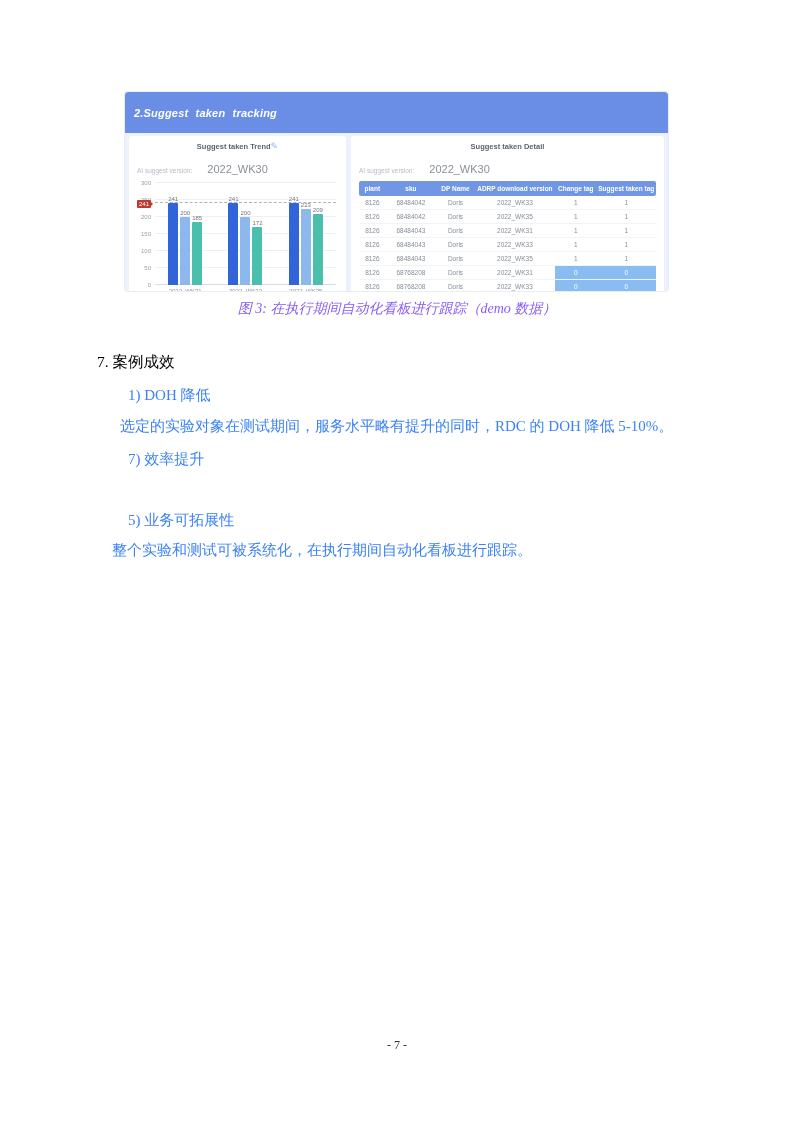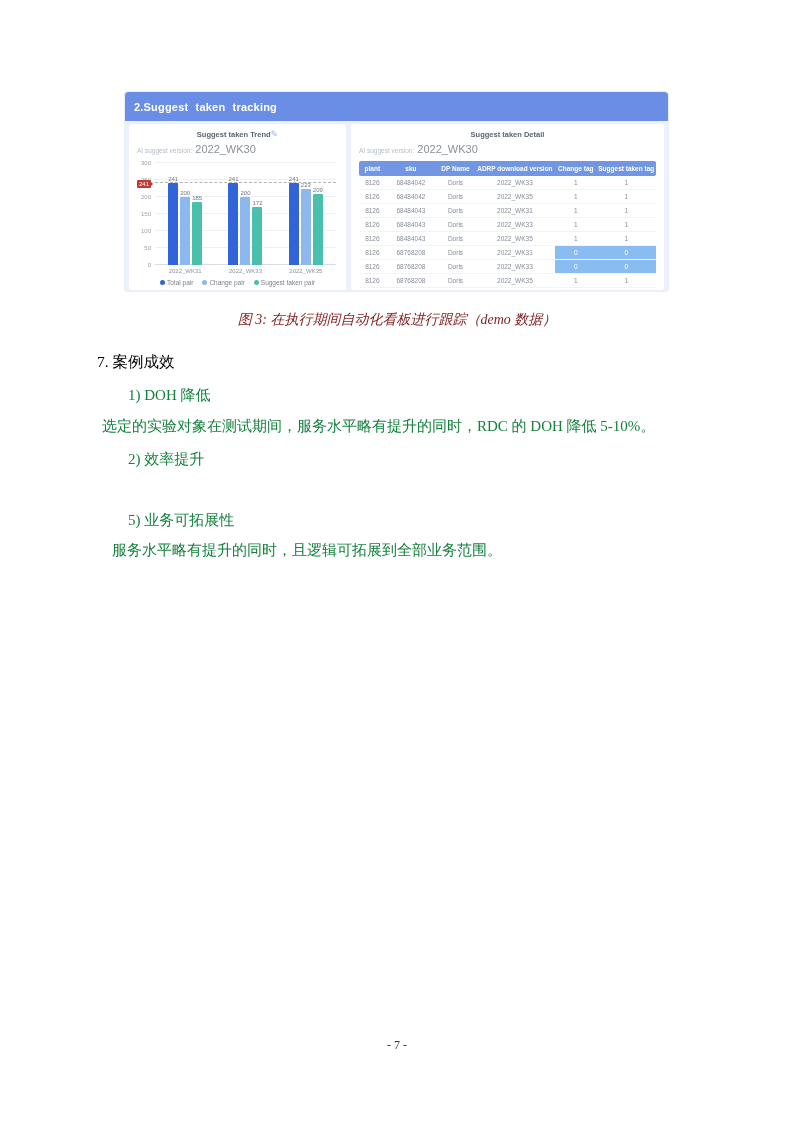--- a/index.html
+++ b/index.html
@@ -4,31 +4,31 @@
 <style>
   * { margin:0; padding:0; box-sizing:border-box; }
   html,body { background:#ffffff; }
   .page { position:relative; width:794px; height:1123px; background:#ffffff; overflow:hidden;
           font-family:"Liberation Sans", sans-serif; }
 
   
   .dashboard { position:absolute; left:125px; top:92px; width:543px; height:199px;
                background:#edf1f9; border-radius:3px; overflow:hidden;
                box-shadow:0 0 0 1px rgba(190,205,230,.35); }
-  .dash-header { height:29px; background:#6a8de6; display:flex; align-items:center;
-                 padding:0 9px; border-radius:3px 3px 0 0; }
+  .dash-header { height:41px; background:#6a8de6; display:flex; align-items:center;
+                 padding:0 9px; border-radius:3px 3px 0 0;font-style:italic; }
   .dash-title { font-size:11px; font-weight:bold; color:#ffffff; word-spacing:4px; letter-spacing:.2px; }
   .dash-body { display:flex; gap:5px; padding:3px 4px 5px; }
   .card { background:#ffffff; border-radius:3px; padding:6px 8px; height:166px; }
   .card.trend { width:217px; flex:none; }
   .card.detail { flex:1; }
   .card-title-row { display:flex; justify-content:center; align-items:center; }
   .card-title { font-size:7.5px; color:#5b6470; font-weight:600; }
   .pencil { font-size:9px; color:#90b1ea; line-height:1; cursor:pointer; }
-  .version-row { margin-top:4px; display:flex; align-items:baseline; gap:3px; }
+  .version-row { margin-top:12px; display:flex; align-items:baseline; gap:15px; }
   .version-label { font-size:6.5px; color:#b6bdc6; }
   .version-value { font-size:11px; color:#8a9099; }
 
   
   .chart-wrap { position:relative; margin-top:8px; height:102px; }
   .yaxis-label { position:absolute; left:0; width:14px; text-align:right; font-size:6px; color:#9aa1ab; }
   .plot { position:absolute; left:18px; right:2px; top:0; bottom:0;
           display:flex; justify-content:space-around; align-items:flex-end; }
   .gridline { position:absolute; left:0; right:0; height:0; border-top:1px solid #edf0f4; }
   .gridline.zero { border-top:1px solid #d9dde3; }
@@ -54,24 +54,24 @@
   .th { color:#ffffff; font-size:6.5px; font-weight:600; display:flex; align-items:center;
         justify-content:center; text-align:center; white-space:nowrap; overflow:hidden; }
   .tr { display:flex; height:14px; border-bottom:1px solid #f1f3f6; }
   .td { font-size:6.5px; color:#868d99; display:flex; align-items:center; justify-content:center;
         white-space:nowrap; overflow:hidden; height:100%; }
   .td.hl { background:#89bdf2; color:#ffffff; }
   .load-more { text-align:center; font-size:6px; color:#a7aeb8; margin-top:2px; cursor:pointer; }
 
   
   .serif { font-family:"Liberation Serif","DejaVu Serif",serif; }
-  .caption { position:absolute; top:311px; left:0; width:100%; text-align:center;
-             font-style:italic; font-size:14px; color:#7f1d1d; }
+  .caption { position:absolute; top:300px; left:0; width:100%; text-align:center;
+             font-style:italic; font-size:14px; color:#8b5cf6; }
   .section-title { position:absolute; left:97px; top:352px; font-size:15.5px; color:#000000; }
-  .doc-line { position:absolute; font-size:15px; color:#15803d; white-space:nowrap; }
+  .doc-line { position:absolute; font-size:15px; color:#3b82f6; white-space:nowrap; }
   .footer { position:absolute; top:1038px; left:0; width:100%; text-align:center;
             font-size:12px; color:#333333; }
 </style>
 </head>
 <body>
 
 <div class="page">
 
   <div class="dashboard">
     <div class="dash-header">
@@ -258,20 +258,20 @@
         <div class="load-more">加载更多</div>
       </div>
 
     </div>
   </div>
 
   <div class="caption serif">图 3:  在执行期间自动化看板进行跟踪（demo 数据）</div>
 
   <div class="section-title serif">7. 案例成效</div>
   <div class="doc-line serif" style="left:128px; top:386px;">1) DOH 降低</div>
-  <div class="doc-line serif" style="left:102px; top:417px;">选定的实验对象在测试期间，服务水平略有提升的同时，RDC 的 DOH 降低 5-10%。</div>
-  <div class="doc-line serif" style="left:128px; top:450px;">2) 效率提升</div>
+  <div class="doc-line serif" style="left:120px; top:417px;">选定的实验对象在测试期间，服务水平略有提升的同时，RDC 的 DOH 降低 5-10%。</div>
+  <div class="doc-line serif" style="left:128px; top:450px;">7) 效率提升</div>
   <div class="doc-line serif" style="left:128px; top:511px;">5) 业务可拓展性</div>
-  <div class="doc-line serif" style="left:112px; top:541px;">服务水平略有提升的同时，且逻辑可拓展到全部业务范围。</div>
+  <div class="doc-line serif" style="left:112px; top:541px;">整个实验和测试可被系统化，在执行期间自动化看板进行跟踪。</div>
 
   <div class="footer serif">- 7 -</div>
 
 </div>
 
 </body></html>

